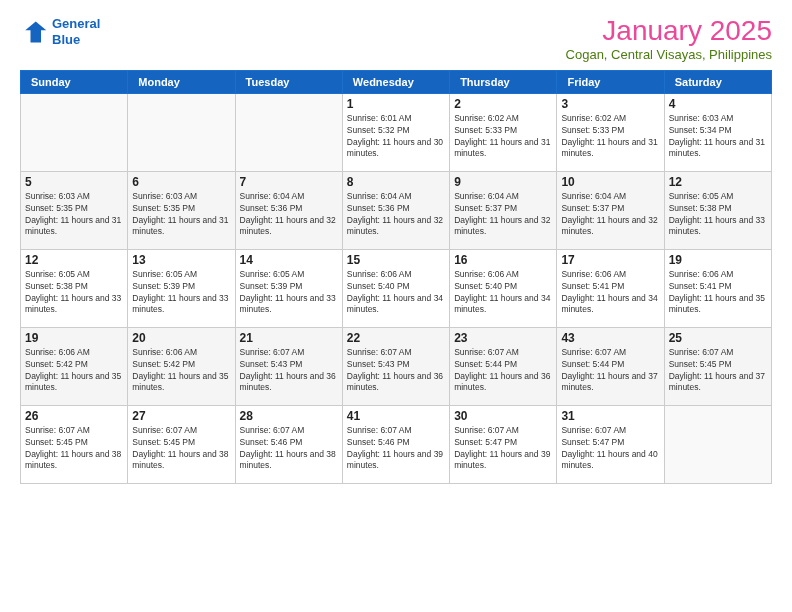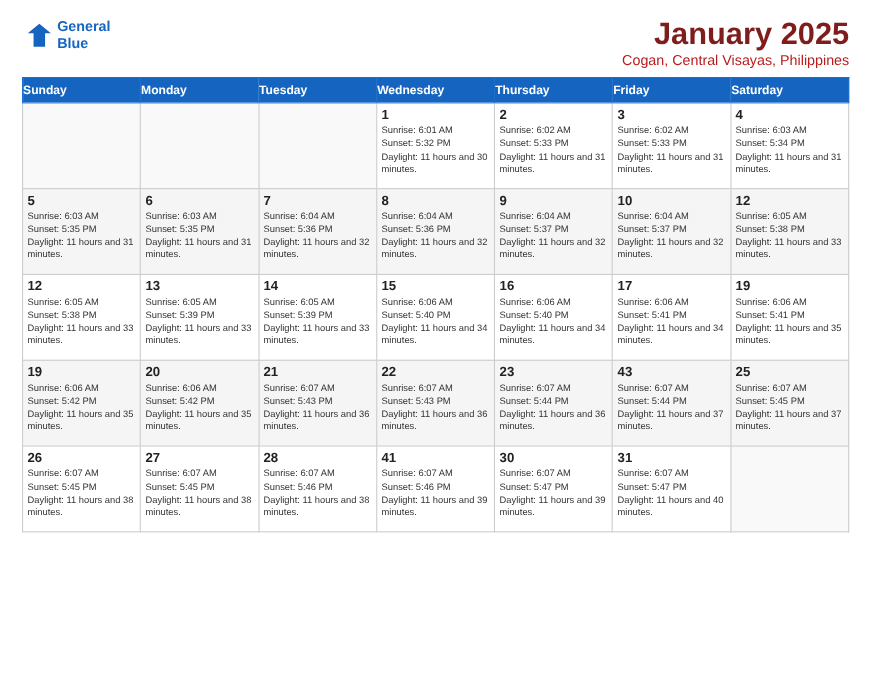--- a/index.html
+++ b/index.html
@@ -39,41 +39,41 @@
     }
     .logo-icon {
       width: 28px;
       height: 28px;
     }
     .title-block {
       text-align: right;
     }
     .title-block h1 {
       font-size: 28px;
-      font-weight: bold;
-      color: #7f1d1d;
+      font-weight: normal;
+      color: #ec4899;
       line-height: 1.1;
     }
     .title-block p {
       font-size: 13px;
-      color: #b91c1c;
+      color: #4d7c0f;
     }
     .calendar {
       flex: 1;
       border: 1px solid #ccc;
       border-collapse: collapse;
       width: 100%;
       table-layout: fixed;
     }
     .calendar th {
       background: #1565c0;
       color: #fff;
       font-size: 11px;
       font-weight: bold;
-      padding: 5px 0;
+      padding: 5px 10px;
       text-align: left;
       border: 1px solid #1a6fcf;
     }
     .calendar td {
       vertical-align: top;
       border: 1px solid #ccc;
       padding: 3px 4px;
       font-size: 9px;
       color: #333;
       background: #fff;

